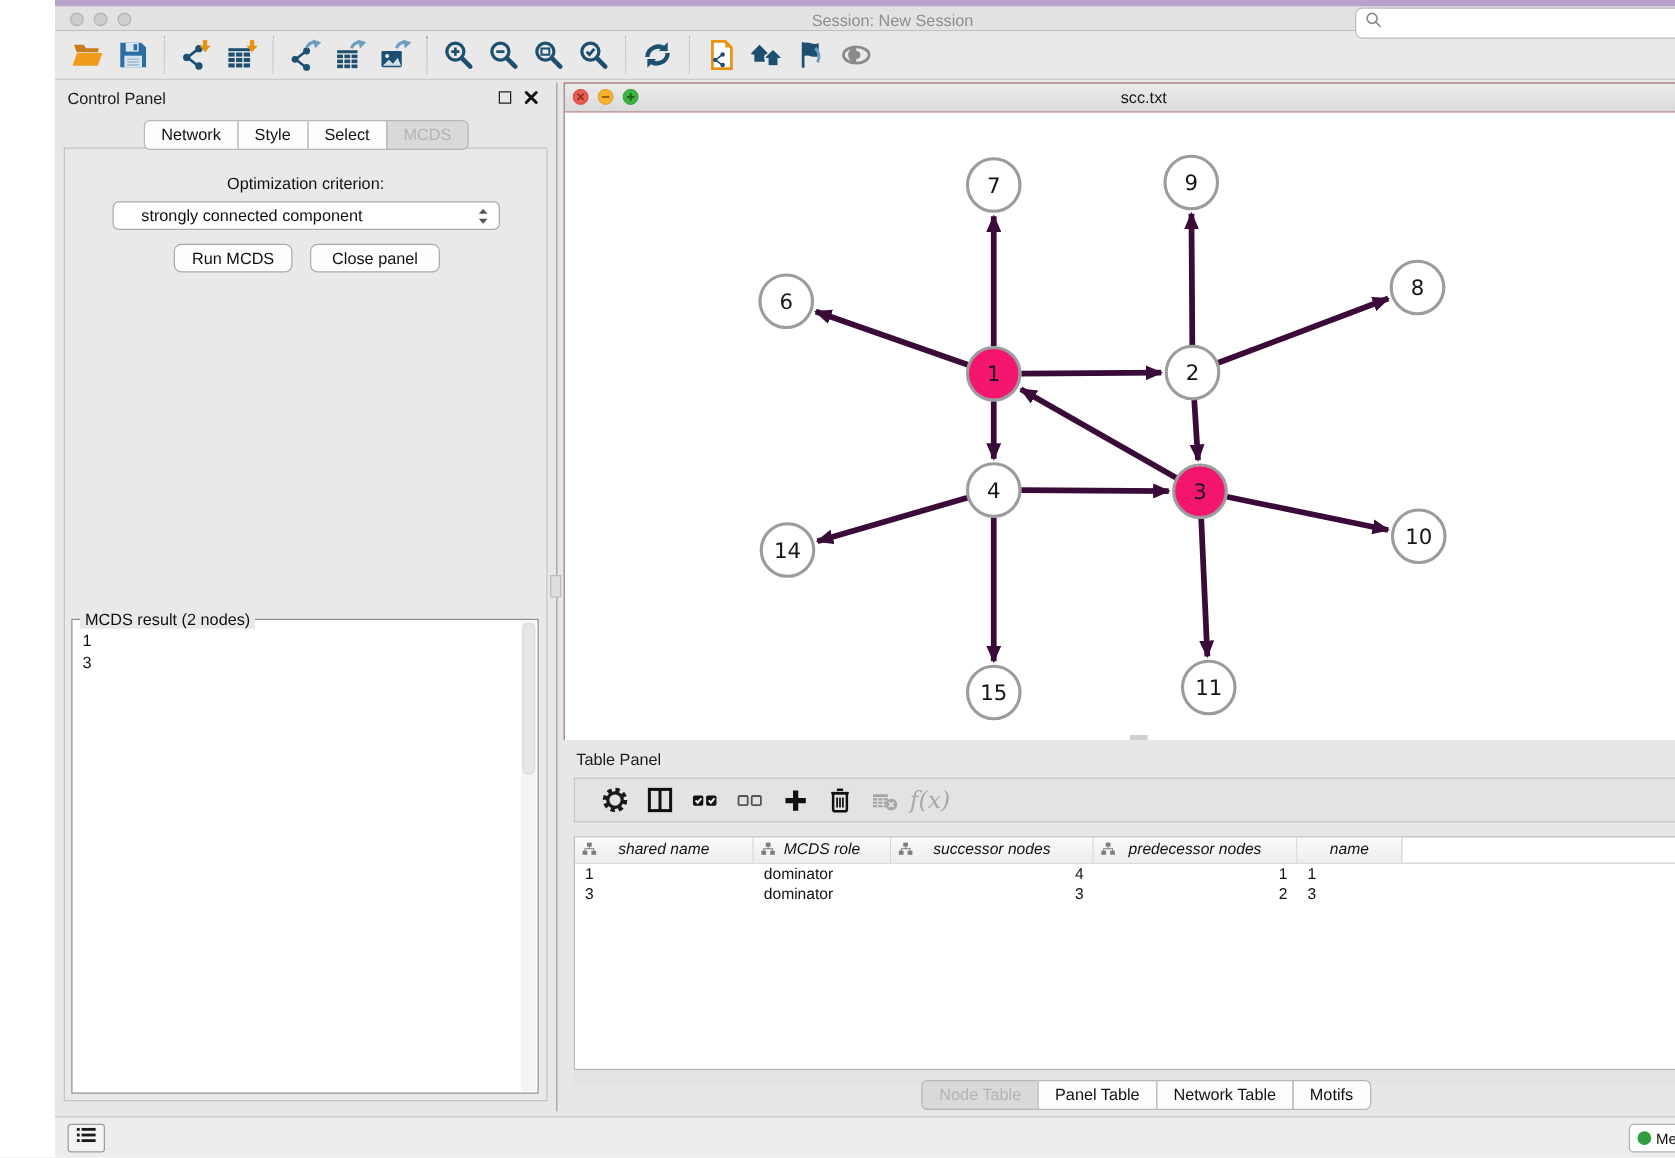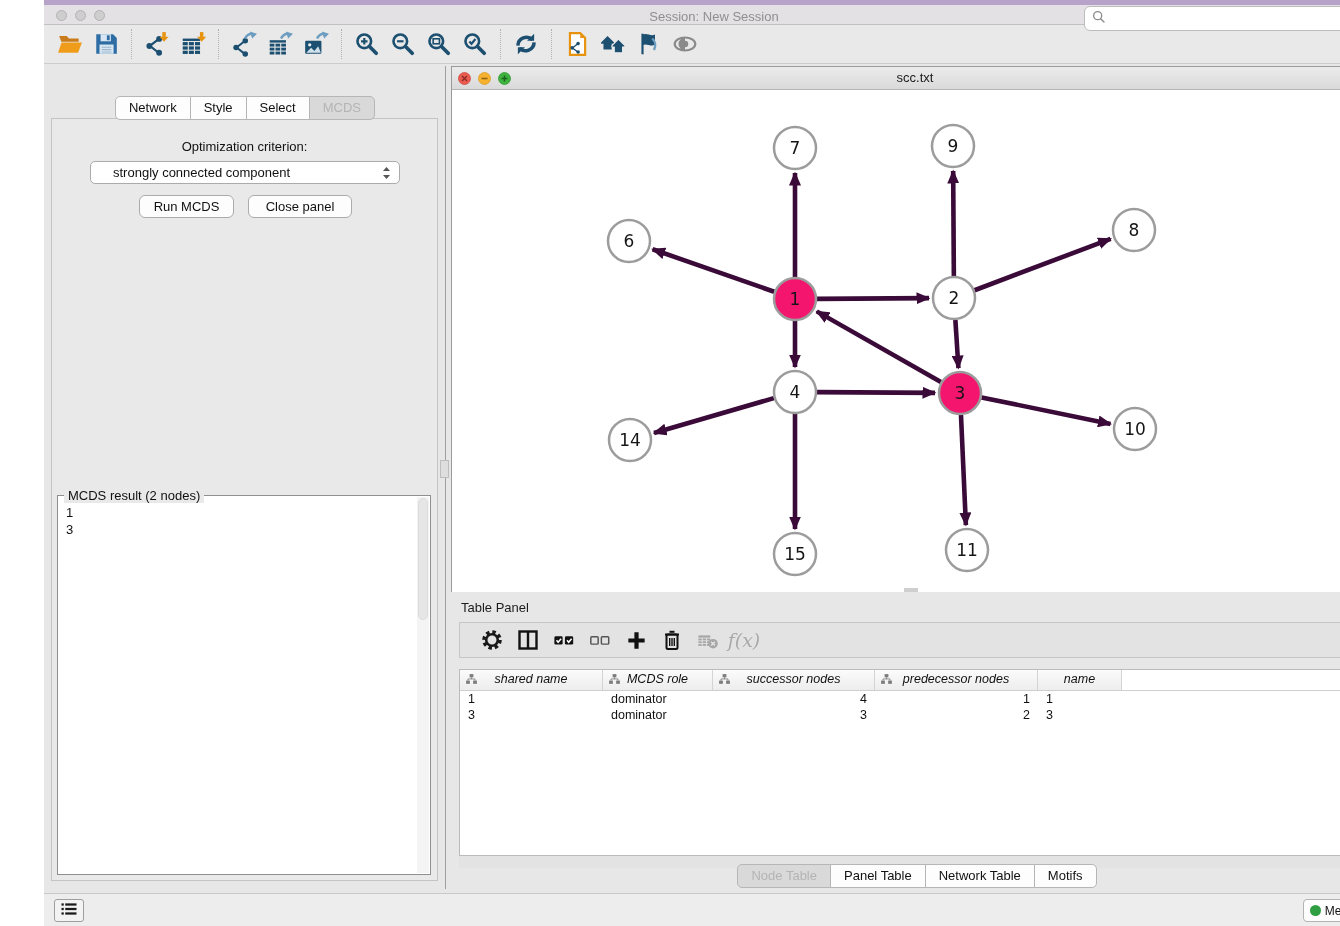--- a/index.html
+++ b/index.html
@@ -244,20 +244,29 @@
     <span>
       <svg width="16" height="16" viewBox="0 0 24 24">
           <circle cx="10" cy="10" r="6" fill="none" stroke="#8a8a8a" stroke-width="2"></circle>
           <path d="M14.5 14.5l5 5" stroke="#8a8a8a" stroke-width="2" stroke-linecap="round"></path>
         </svg>
     </span>
     <input type="text" style="">
   </div>
 
   <div class="cp">
+    <div class="panel-head">
+      <span class="ph-title">Control Panel</span>
+      <span class="float-btn" style="right:38px"></span>
+      <span class="close-btn" style="right:16px">
+        <svg width="12" height="12" viewBox="0 0 12 12">
+            <path d="M2 2l8 8M10 2l-8 8" stroke="#111" stroke-width="2.4" stroke-linecap="round"></path>
+          </svg>
+      </span>
+    </div>
     <div class="cp-tabs" id="cp-tabs">
         <div class="tab first">Network</div>
         <div class="tab">Style</div>
         <div class="tab">Select</div>
         <div class="tab last sel">MCDS</div>
       </div>
     <div class="cp-content">
       <div class="opt-label">Optimization criterion:</div>
       <div class="combo">
         <span>strongly connected component</span>

